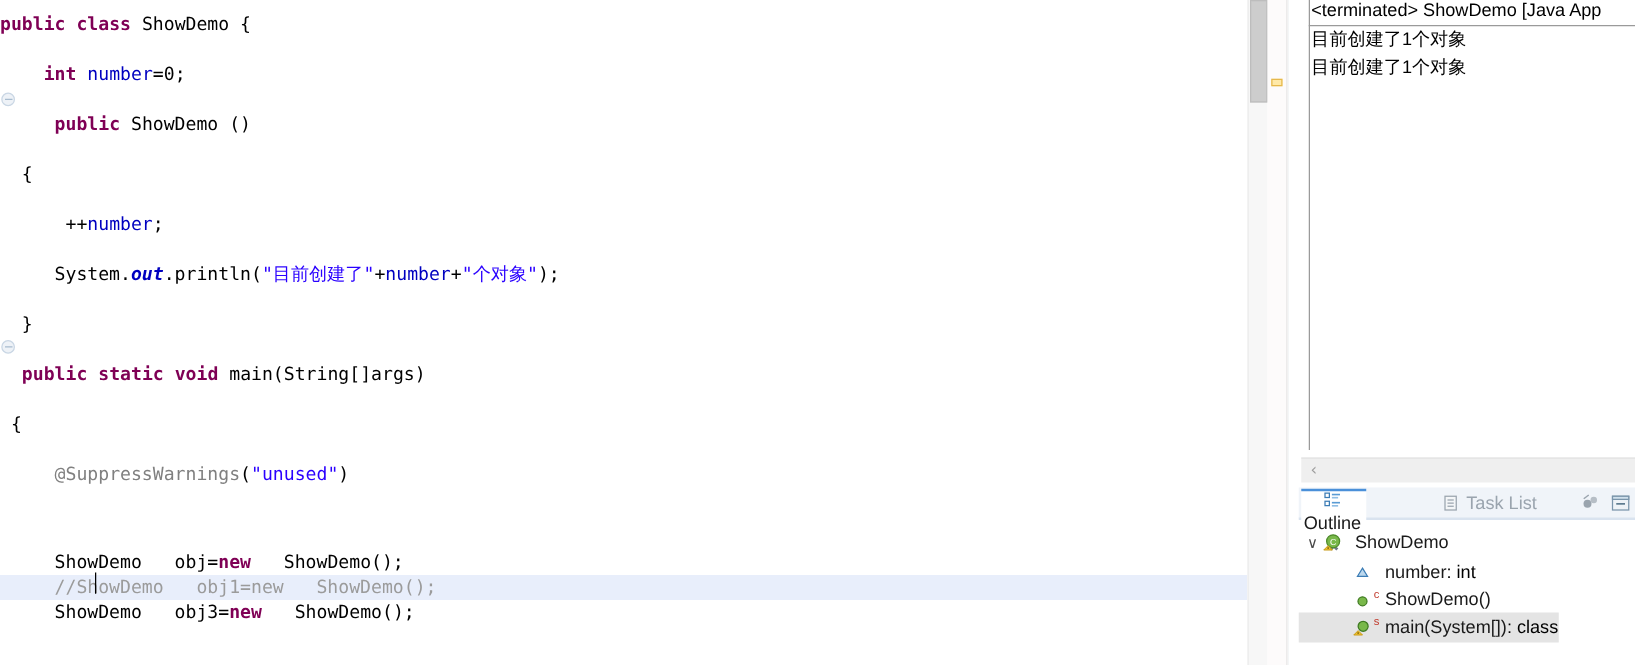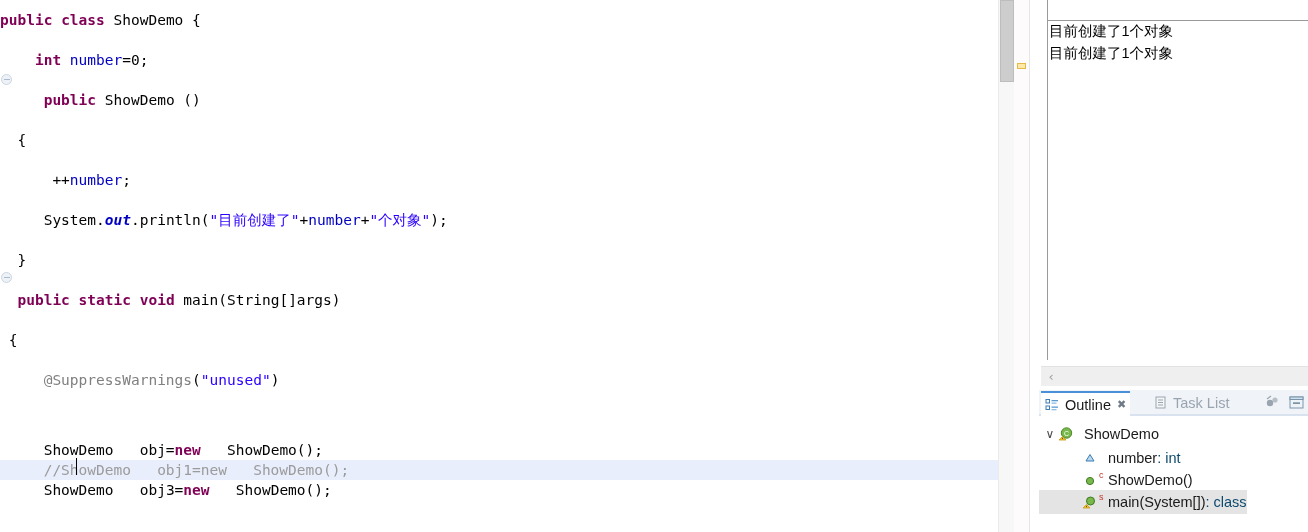--- a/index.html
+++ b/index.html
@@ -224,20 +224,21 @@
     font-size: 14.5px;
     font-family: "Liberation Sans", sans-serif;
     white-space: nowrap;
   }
   #tab-outline {
     left: 2px;
     background: #ffffff;
     padding: 0 4px 0 2px;
     color: #1a1a1a;
     border-top: 2px solid #4a90d9;
+    flex-direction: column;
   }
   #tab-tasklist {
     left: 108px;
     color: #9aa4ae;
     padding: 0 4px;
   }
   .tab-close {
     font-size: 11px;
     color: #6f7b86;
     margin-left: 2px;
@@ -251,21 +252,21 @@
     display: flex;
     align-items: center;
     font-size: 14.5px;
     font-family: "Liberation Sans", sans-serif;
     white-space: nowrap;
     color: #1a1a1a;
   }
   .tree-row.selected {
     background: #e4e4e4;
   }
-  .type-name { color: #0c4a6e; }
+  .type-name { color: #000000; }
   .twisty {
     color: #4a4a4a;
     font-size: 12px;
     width: 14px;
     text-align: center;
     font-family: "DejaVu Sans", sans-serif;
   }
   .icon-slot {
     width: 18px;
     display: flex;
@@ -310,20 +311,21 @@
   <div id="editor-overview">
     <div id="overview-warn-marker"></div>
   </div>
 
   <div id="right-edge-line"></div>
 
   <div id="right-col">
 
     <div id="console-pane">
       <div id="console-left-border"></div>
+      <div id="console-title">&lt;terminated&gt; ShowDemo [Java App</div>
       <div id="console-title-rule"></div>
       <div class="console-line" style="top:22px">目前创建了1个对象</div>
       <div class="console-line" style="top:44px">目前创建了1个对象</div>
     </div>
 
     <div id="console-hscroll">
       <div id="console-hscroll-arrow">‹</div>
     </div>
 
     <div id="outline-pane">

